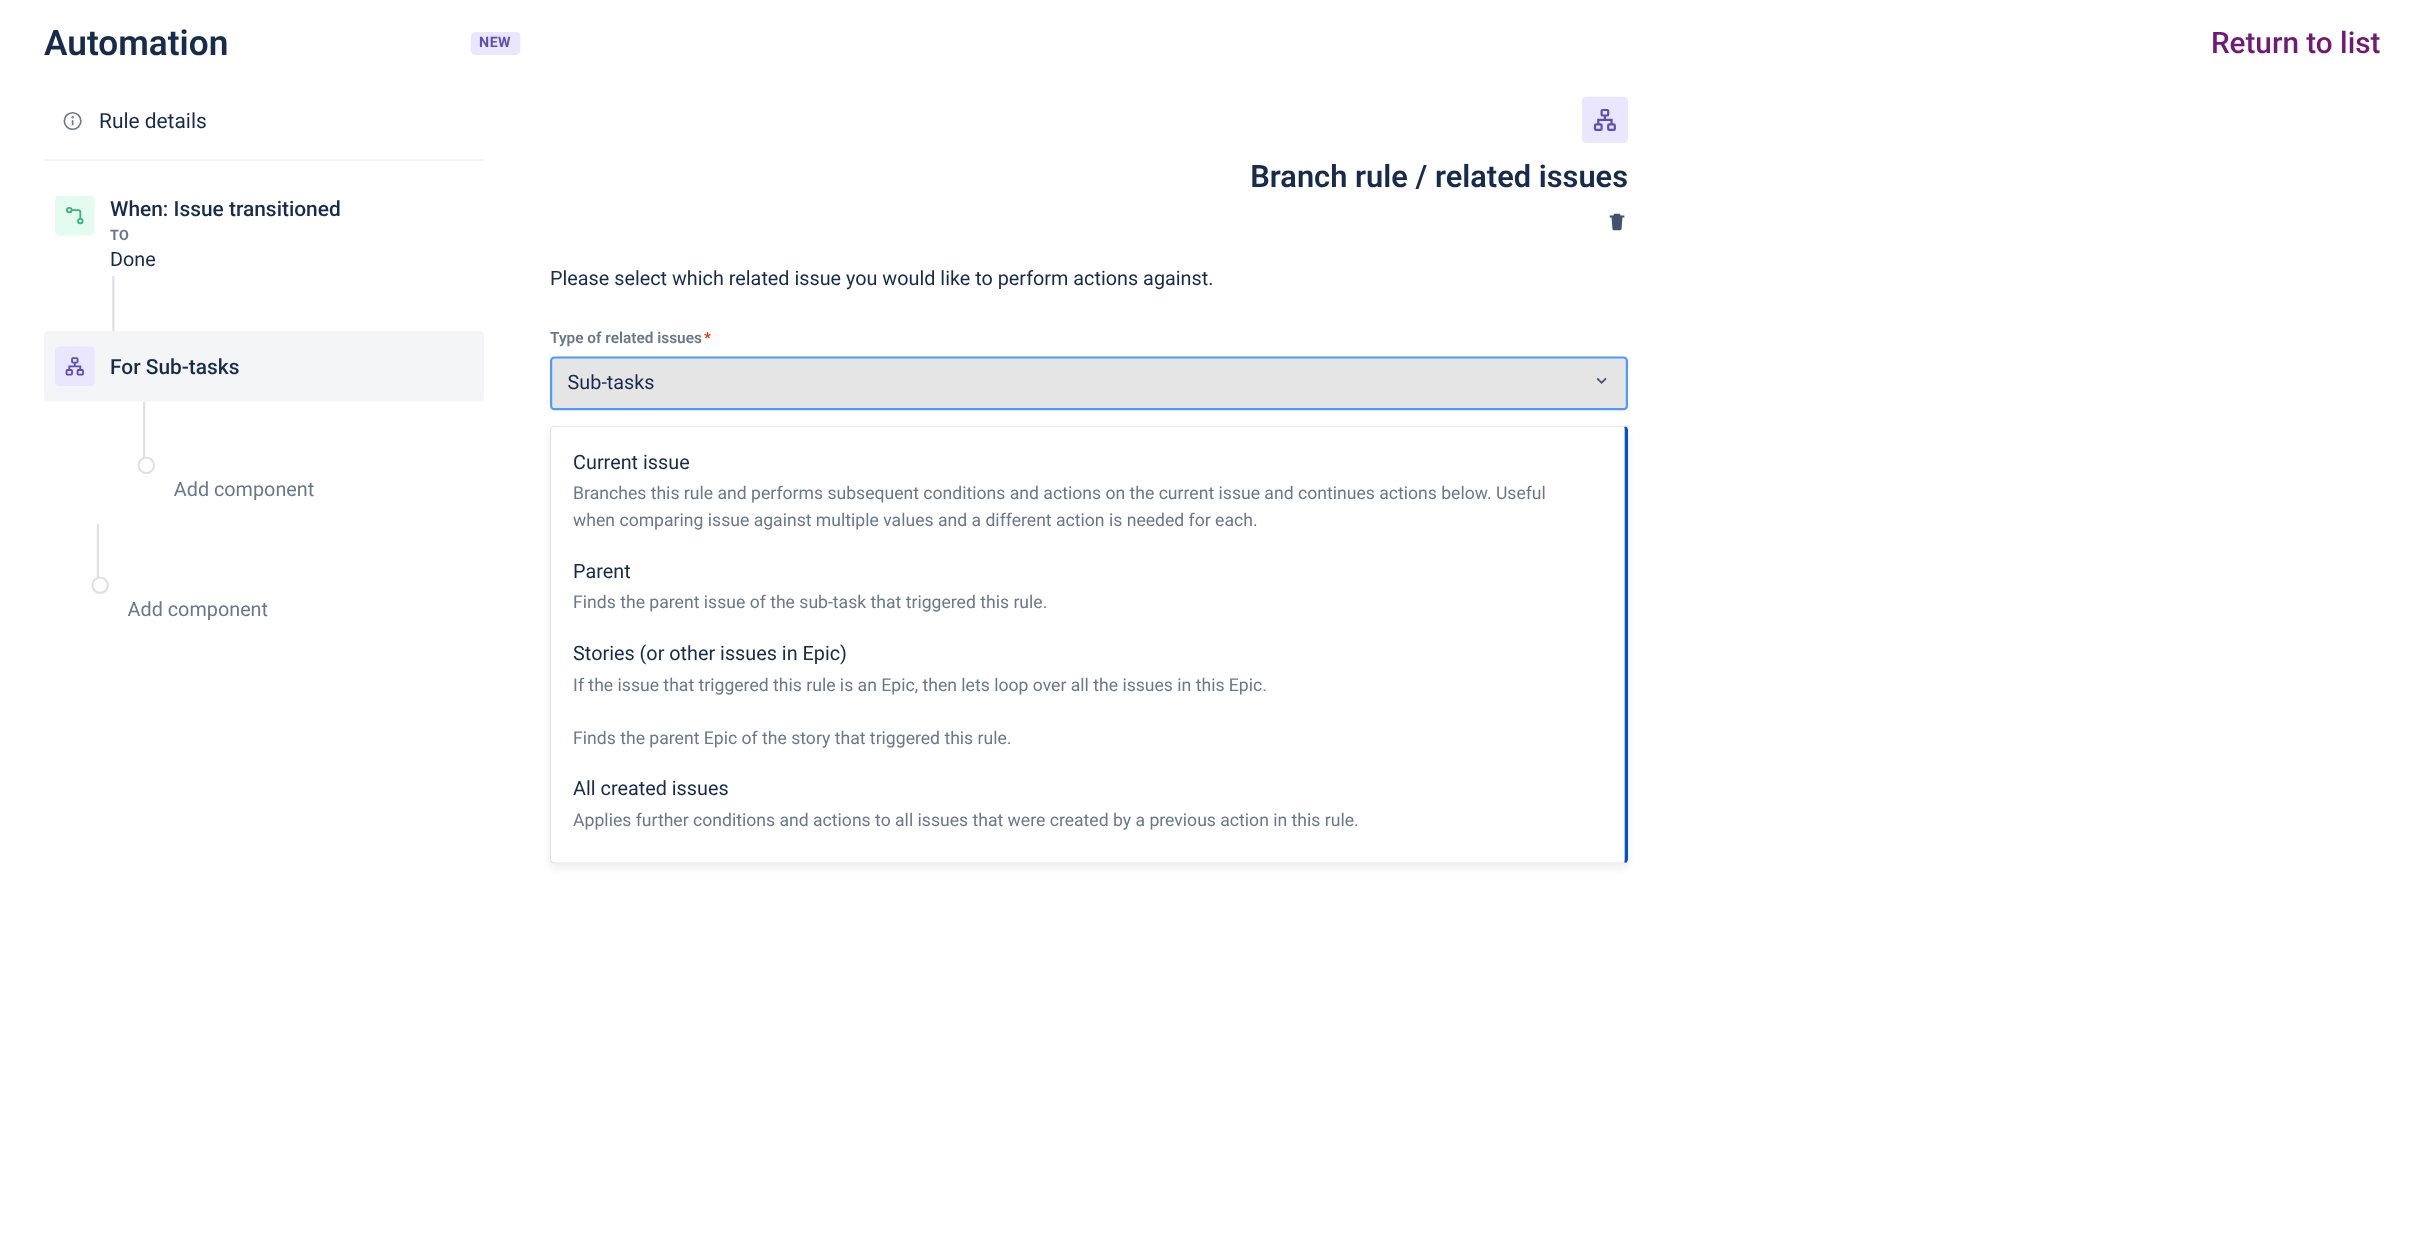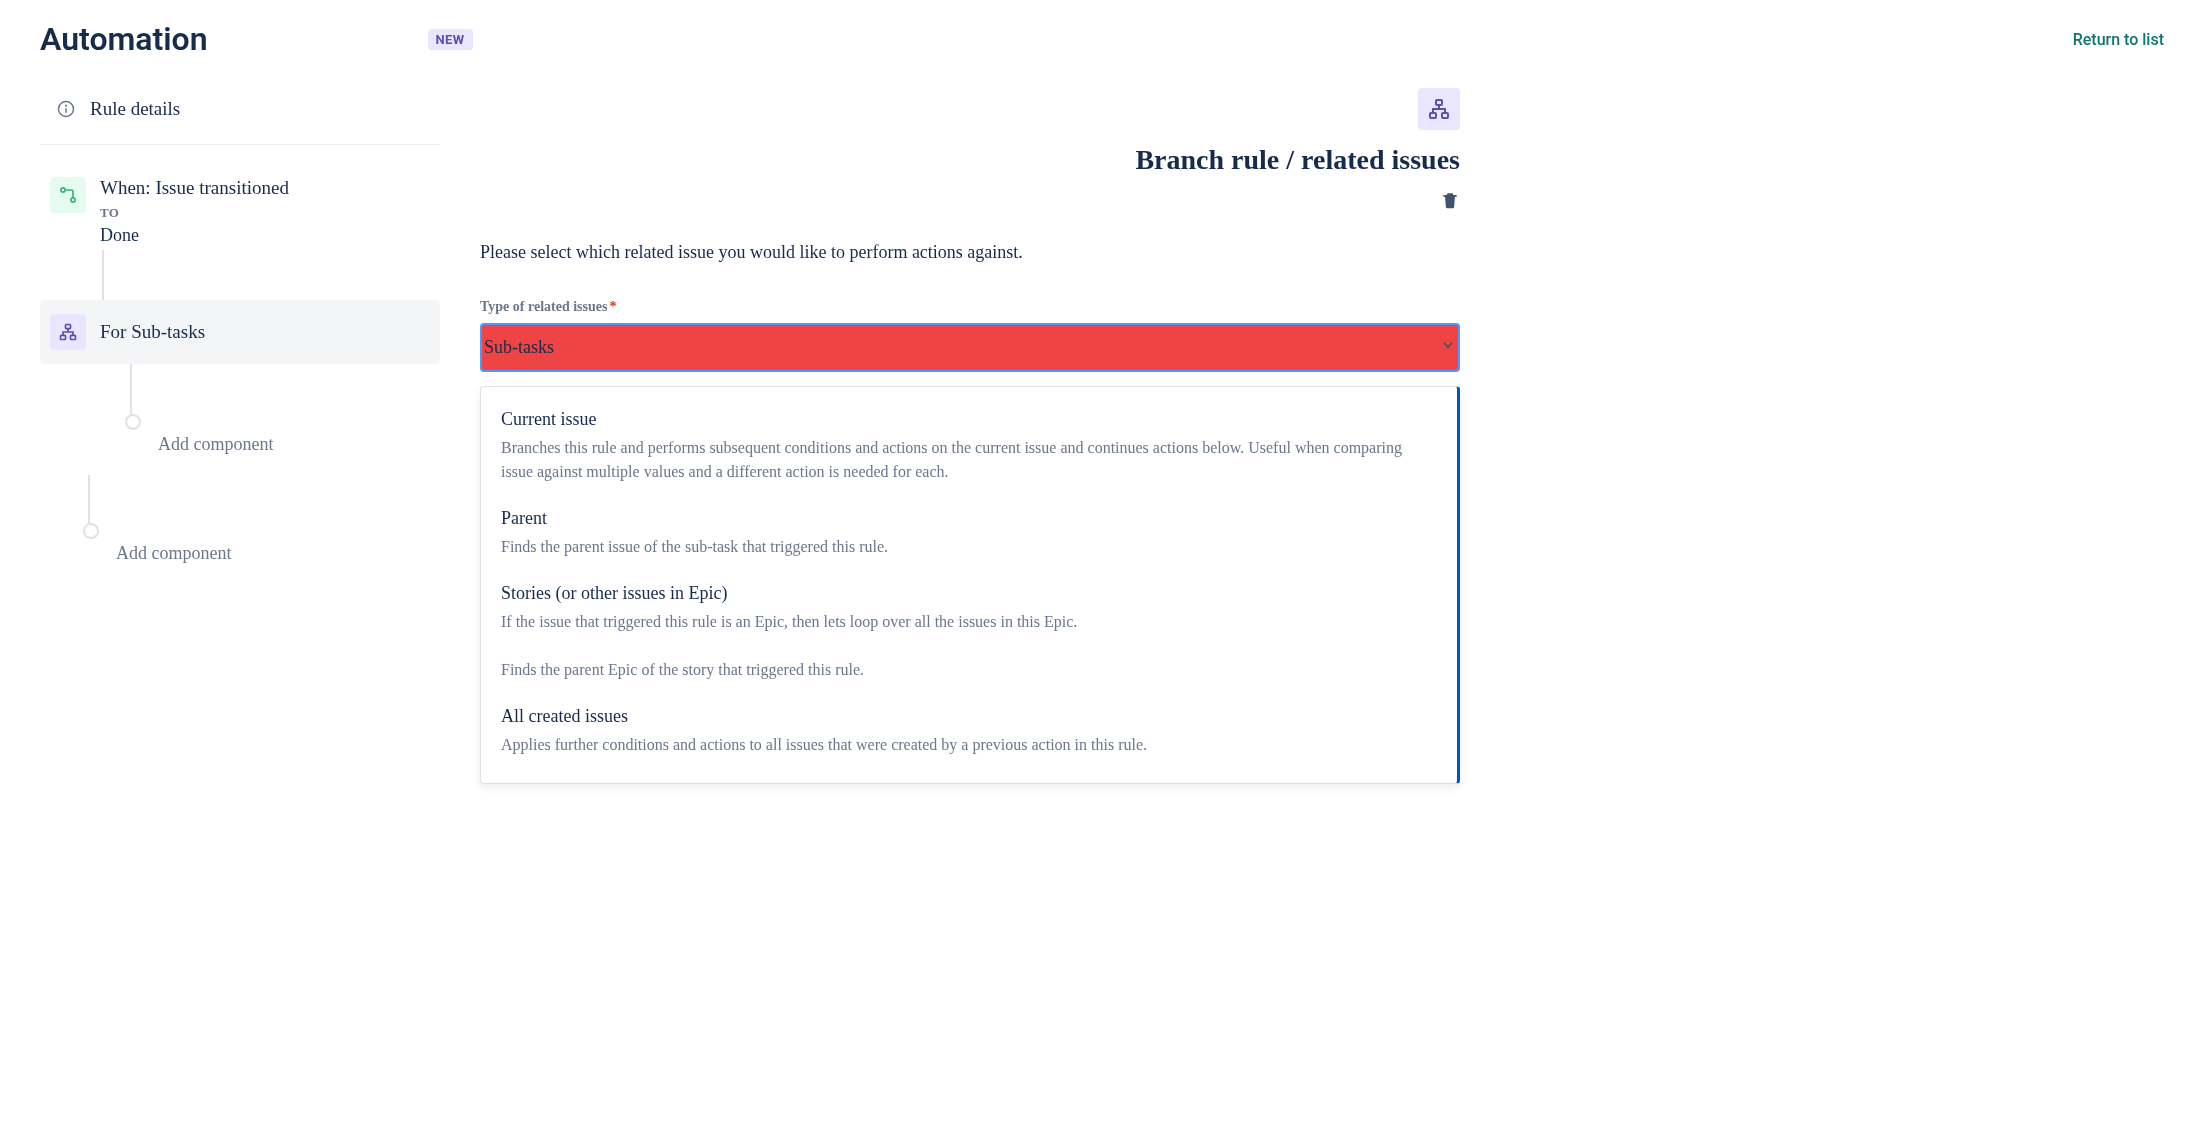--- a/index.html
+++ b/index.html
@@ -29,29 +29,28 @@
     background: #EAE6FF;
     color: #5E4DB2;
     font-size: 13px;
     font-weight: 700;
     padding: 3px 8px;
     border-radius: 4px;
     letter-spacing: 0.4px;
     margin-left: 220px;
   }
   .return-link {
-    color: #0f766e;
-    font-size: 16px;
+    color: #701a75;
+    font-size: 27px;
     font-weight: 500;
     cursor: pointer;
   }
   .layout {
     display: flex;
-    gap: 40px;
-    font-family: Liberation Serif, serif;
+    gap: 60px;
   }
   .sidebar {
     width: 400px;
     flex-shrink: 0;
   }
   .rule-details {
     display: flex;
     align-items: center;
     gap: 14px;
     padding: 10px 4px 24px 16px;
@@ -214,28 +213,28 @@
   .field-label {
     font-size: 14px;
     font-weight:600;
     color:#6B778C;
     margin-bottom: 8px;
   }
   .required-star { color:#DE350B; margin-left:2px; }
   .select-box {
     border: 2px solid #4C9AFF;
     border-radius: 4px;
-    padding: 12px 2px;
+    padding: 12px 14px;
     font-size: 18px;
     color:#172B4D;
     display:flex;
     justify-content:space-between;
     align-items:center;
     cursor:pointer;
-    background:#ef4444;
+    background:#e5e5e5;
   }
   .chevron { color:#42526E; }
   .dropdown-panel {
     margin-top: 14px;
     border: 1px solid #DFE1E6;
     border-radius: 4px;
     border-right: 3px solid #0052CC;
     background:#fff;
     box-shadow: 0 4px 8px rgba(9,30,66,0.08);
     padding: 8px 0 16px 0;

